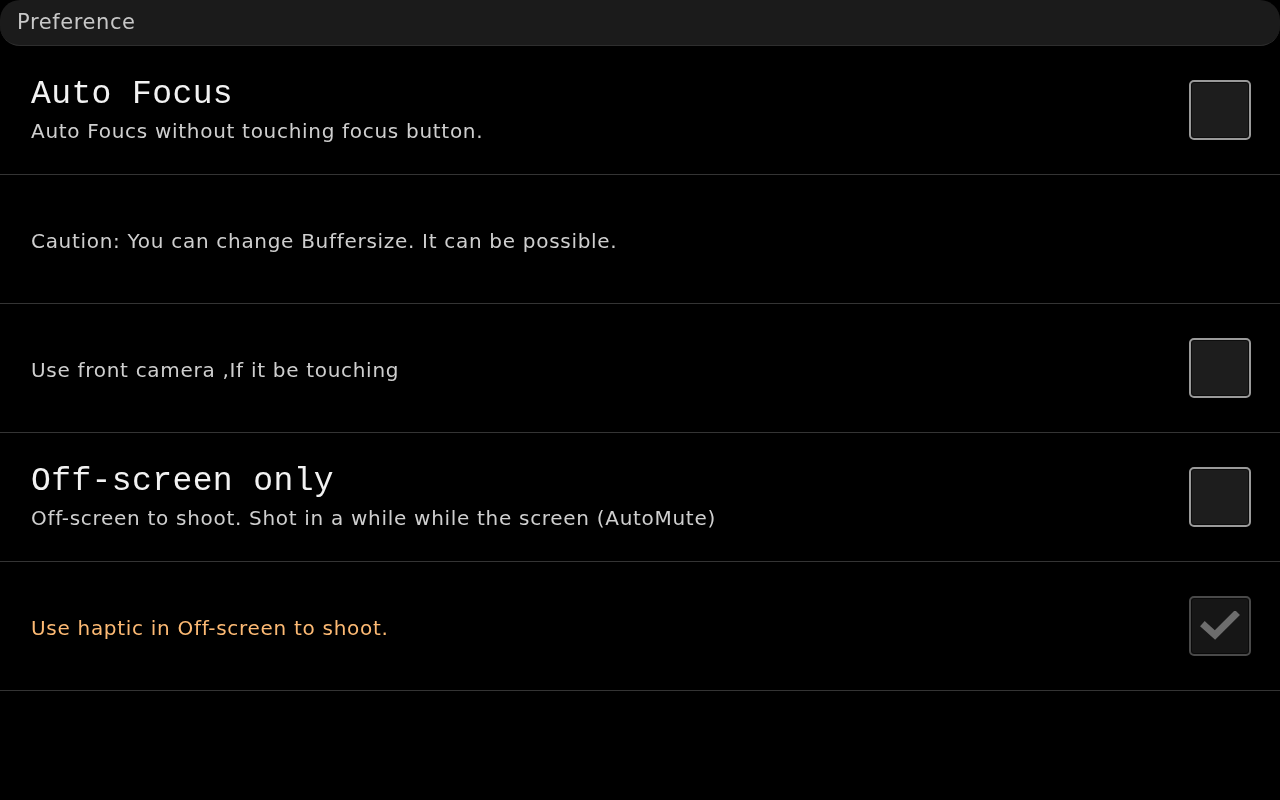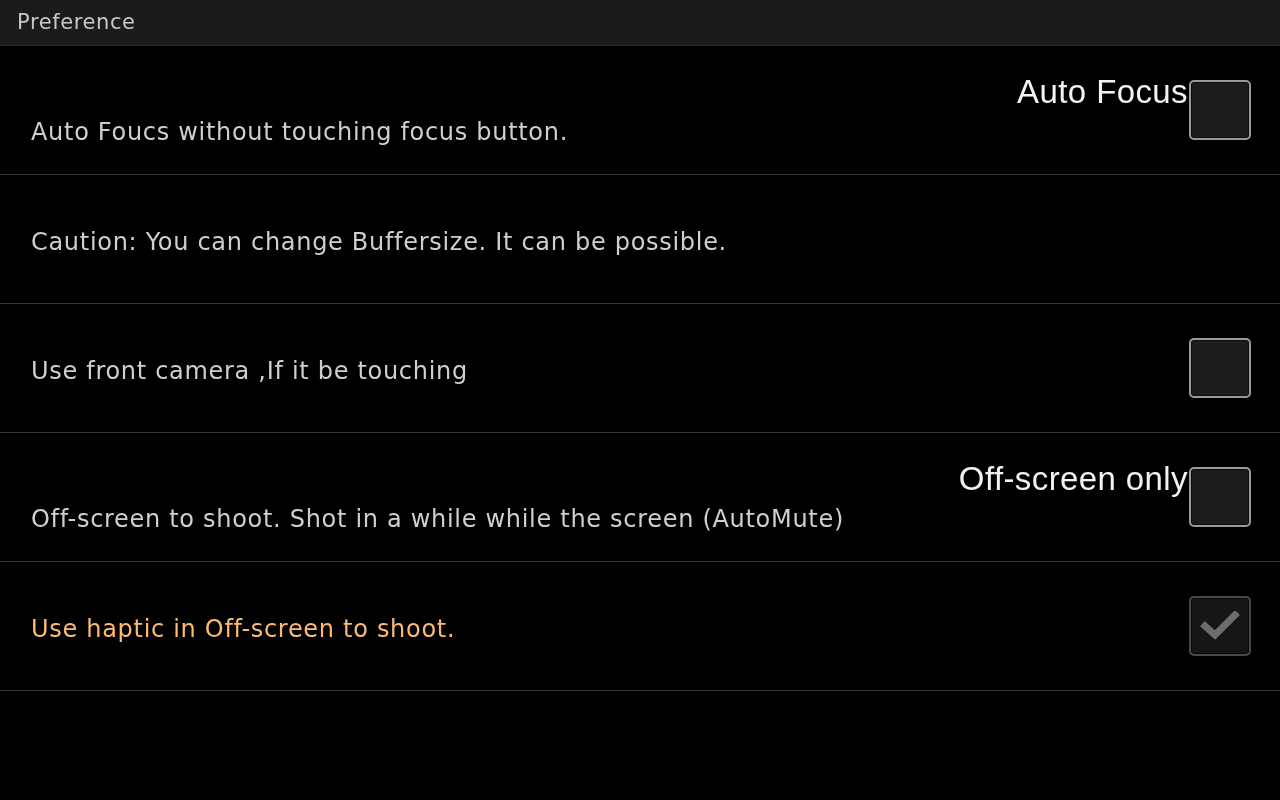--- a/index.html
+++ b/index.html
@@ -24,20 +24,21 @@
 
   
   .header {
     position: relative;
     height: 46px;
     background: #1b1b1b;
     border-bottom: 1px solid #2e2e2e;
     box-sizing: border-box;
     display: flex;
     align-items: center;
+    border-radius: 20px;
   }
   .header-title {
     color: #c8c8c8;
     font-size: 21px;
     font-family: "DejaVu Sans", sans-serif;
     letter-spacing: 0.6px;
     padding-left: 17px;
     line-height: 1;
     margin-top: -1px;
   }
@@ -65,29 +66,28 @@
     min-width: 0;
     display: flex;
     flex-direction: column;
     justify-content: center;
   }
 
   .pref-title {
     color: #f2f2f2;
     font-size: 33px;
     line-height: 1.18;
-    font-family: Liberation Sans, sans-serif;
+    font-family: Liberation Mono, monospace;
     letter-spacing: 0.4px;
     white-space: nowrap;
-    text-align: right;
   }
 
   .pref-summary {
     color: #cfcfcf;
-    font-size: 24px;
+    font-size: 20px;
     line-height: 1.25;
     font-family: "DejaVu Sans", sans-serif;
     letter-spacing: 0.7px;
     margin-top: 5px;
     white-space: nowrap;
   }
 
   
   .pref-row.dimmed .pref-title { color: #7d7d7d; }
   .pref-row.dimmed .pref-summary { color: #fdba74; }

